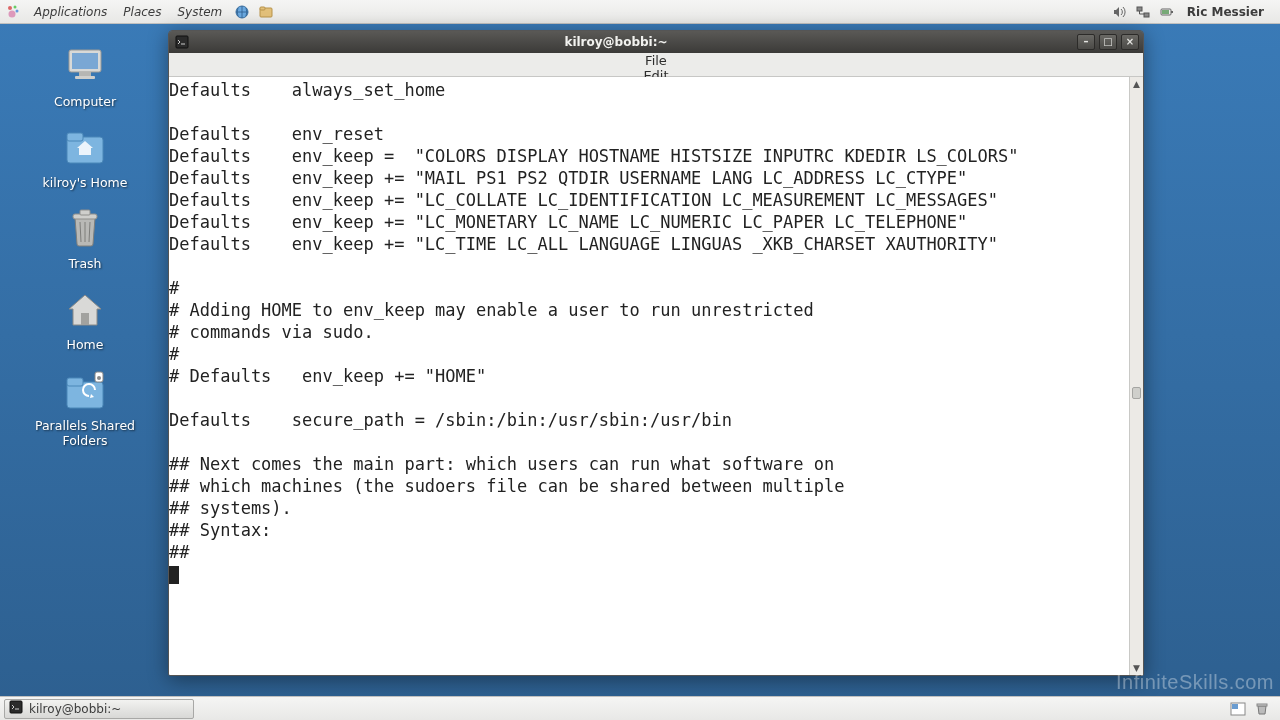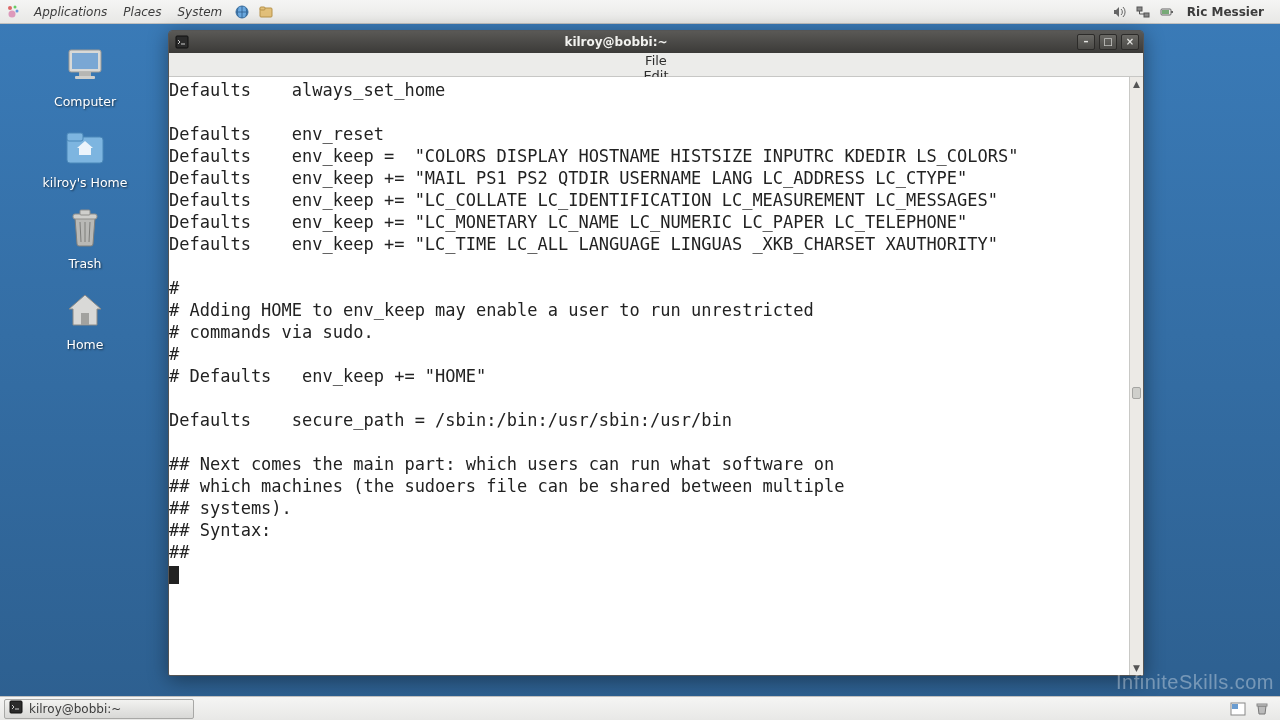--- a/index.html
+++ b/index.html
@@ -264,20 +264,33 @@
   </div>
   <div class="di">
     <span class="glyph">
       <svg width="48" height="48" viewBox="0 0 48 48">
           <path d="M8 24 l16 -14 l16 14 h-4 v16 h-24 v-16 z" fill="#d9d9d7" stroke="#8a8a87"></path>
           <rect x="20" y="28" width="8" height="12" fill="#a2a29f"></rect>
         </svg>
     </span>
     <span>Home</span>
   </div>
+  <div class="di">
+    <span class="glyph">
+      <svg width="48" height="48" viewBox="0 0 48 48">
+          <rect x="6" y="16" width="36" height="26" rx="3" fill="#7db5e0" stroke="#4a87b8"></rect>
+          <rect x="6" y="12" width="16" height="8" rx="2" fill="#7db5e0" stroke="#4a87b8"></rect>
+          <path d="M28 30 a6 6 0 1 1 6 -6" fill="none" stroke="#fff" stroke-width="2"></path>
+          <path d="M30 28 l3 3 l-4 1 z" fill="#fff"></path>
+          <rect x="34" y="6" width="8" height="10" rx="2" fill="#fff" stroke="#888"></rect>
+          <path d="M38 10 a2 2 0 0 1 0 4 a2 2 0 0 1 0 -4" fill="#888"></path>
+        </svg>
+    </span>
+    <span>Parallels Shared Folders</span>
+  </div>
 </div>
 
 <div class="window">
   <div class="titlebar">
     <span class="tb-icon">
       <svg width="14" height="14" viewBox="0 0 14 14">
           <rect x="1" y="1" width="12" height="12" rx="1" fill="#2b2b2b" stroke="#111"></rect>
           <path d="M3 5 l2 2 l-2 2 M6 9 h4" stroke="#ccc" stroke-width="1" fill="none"></path>
         </svg>
     </span>

